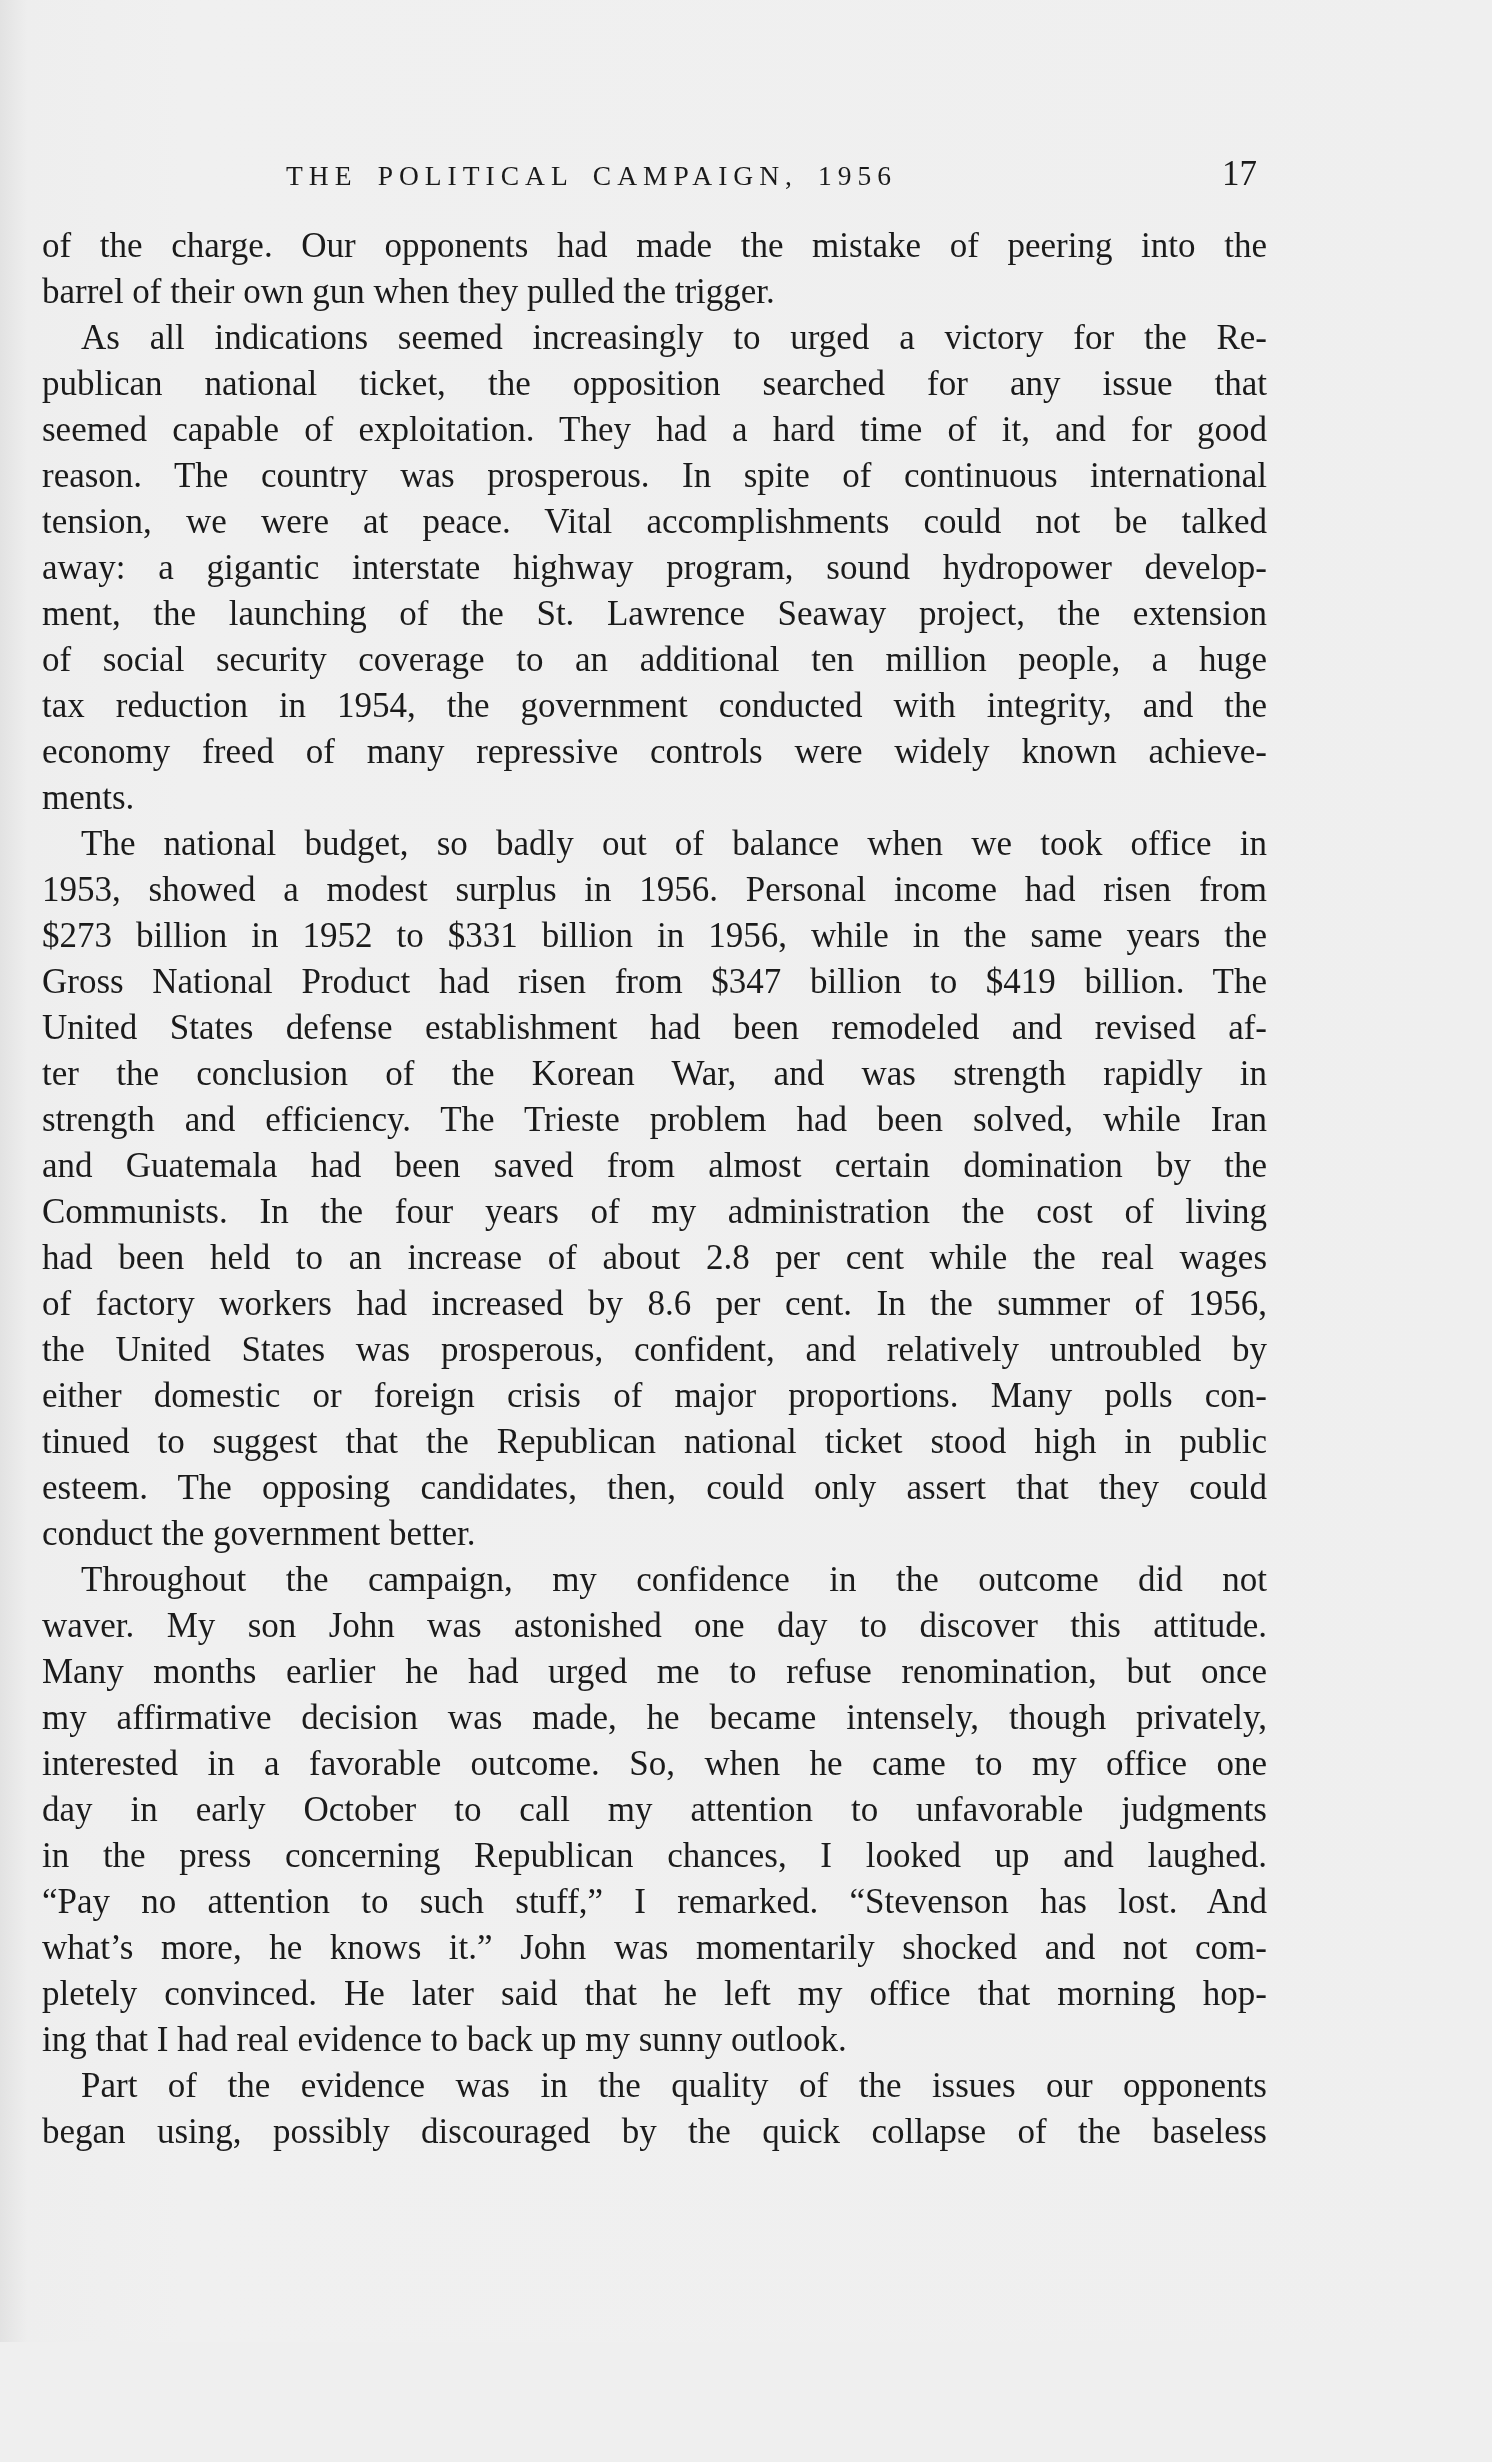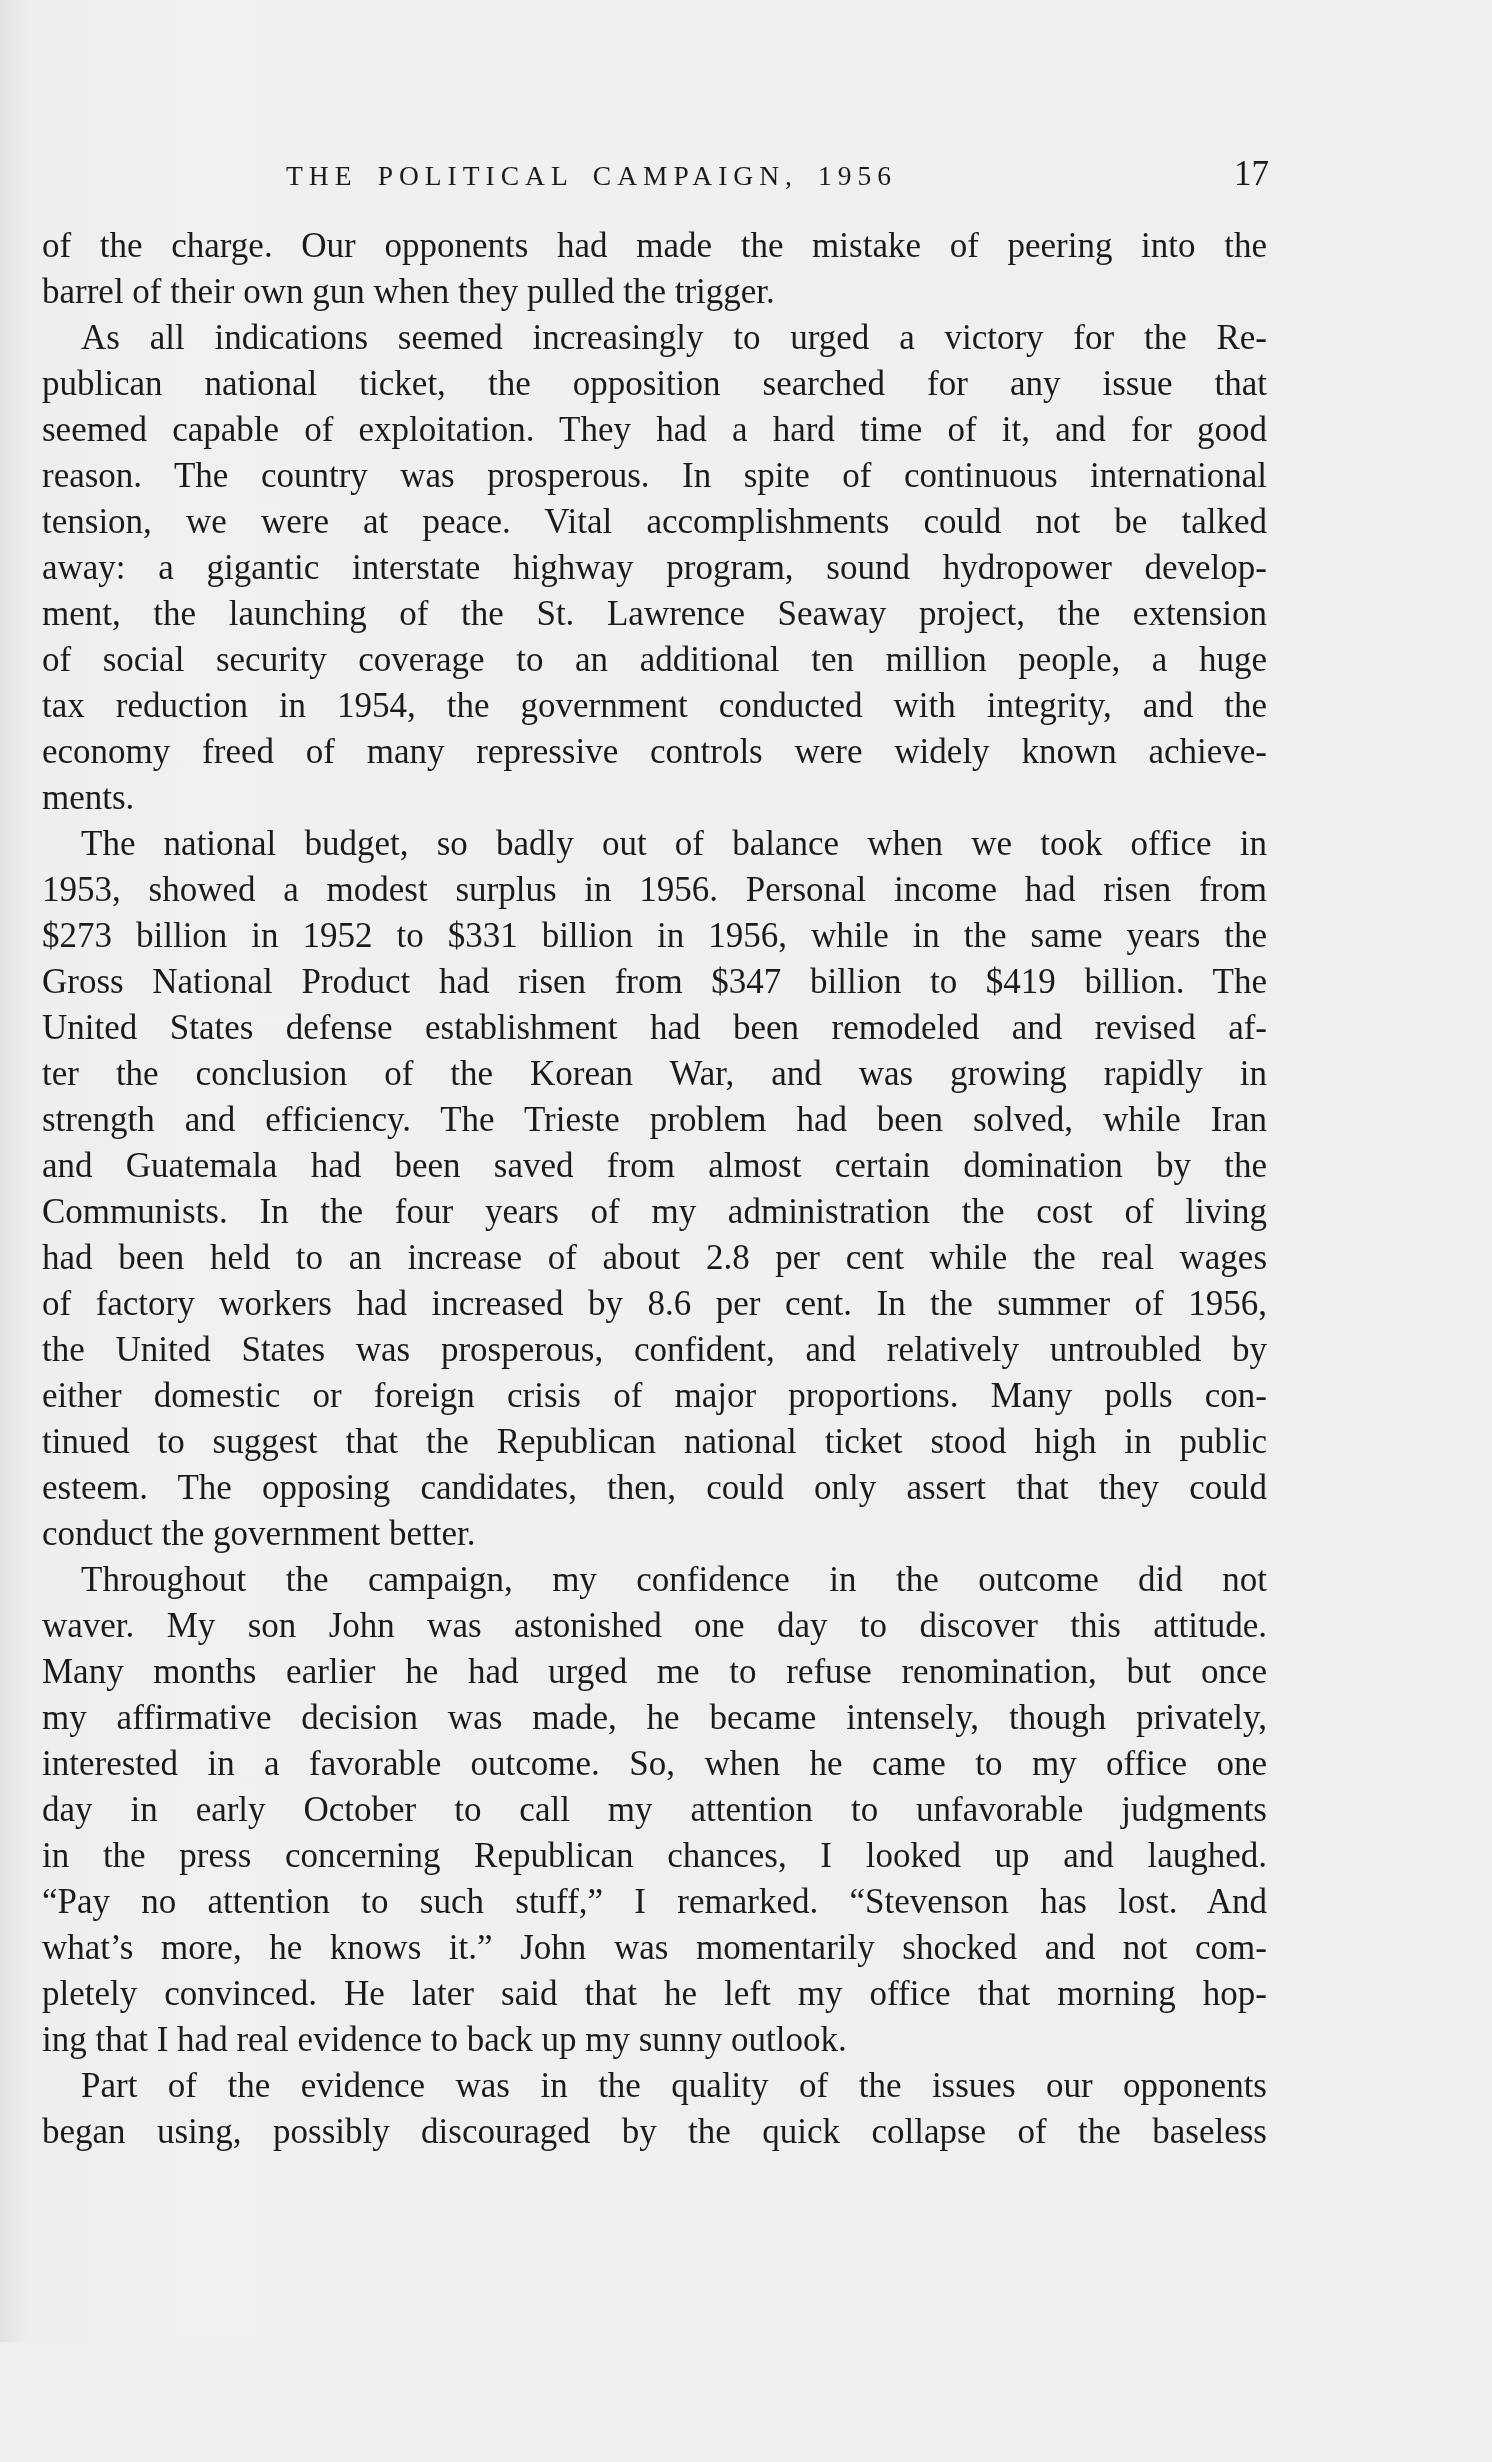--- a/index.html
+++ b/index.html
@@ -15,21 +15,21 @@
     background: linear-gradient(90deg, #e2e2e2 0px, #eeeeee 27.5px, #f0f0f0 183px, #efefef 100%);
   }
   .running-head {
     position: absolute; top: 154px; left: 286px; width: 987px; height: 46px;
   }
   .running-title {
     position: absolute; left: 0; top: 5.5px;
     font-size: 27.5px; letter-spacing: 6px; word-spacing: 7.3px;
   }
   .page-number {
-    position: absolute; right: 4px; top: 0;
+    position: absolute; right: 16px; top: 0;
     font-size: 35px;
   }
   .body-text {
     position: absolute; left: 42px; top: 223px; width: 1225px;
   }
   .line {
     display: block; height: 46px; line-height: 46px;
     font-size: 35px; white-space: nowrap;
     text-align: justify; text-align-last: justify;
   }
@@ -61,21 +61,21 @@
         <span class="line">tax reduction in 1954, the government conducted with integrity, and the</span>
         <span class="line">economy freed of many repressive controls were widely known achieve-</span>
         <span class="line last">ments.</span>
       </div>
       <div>
         <span class="line indent">The national budget, so badly out of balance when we took office in</span>
         <span class="line">1953, showed a modest surplus in 1956. Personal income had risen from</span>
         <span class="line">$273 billion in 1952 to $331 billion in 1956, while in the same years the</span>
         <span class="line">Gross National Product had risen from $347 billion to $419 billion. The</span>
         <span class="line">United States defense establishment had been remodeled and revised af-</span>
-        <span class="line">ter the conclusion of the Korean War, and was growing rapidly in</span>
+        <span class="line">ter the conclusion of the Korean War, and was strength rapidly in</span>
         <span class="line">strength and efficiency. The Trieste problem had been solved, while Iran</span>
         <span class="line">and Guatemala had been saved from almost certain domination by the</span>
         <span class="line">Communists. In the four years of my administration the cost of living</span>
         <span class="line">had been held to an increase of about 2.8 per cent while the real wages</span>
         <span class="line">of factory workers had increased by 8.6 per cent. In the summer of 1956,</span>
         <span class="line">the United States was prosperous, confident, and relatively untroubled by</span>
         <span class="line">either domestic or foreign crisis of major proportions. Many polls con-</span>
         <span class="line">tinued to suggest that the Republican national ticket stood high in public</span>
         <span class="line">esteem. The opposing candidates, then, could only assert that they could</span>
         <span class="line last">conduct the government better.</span>

